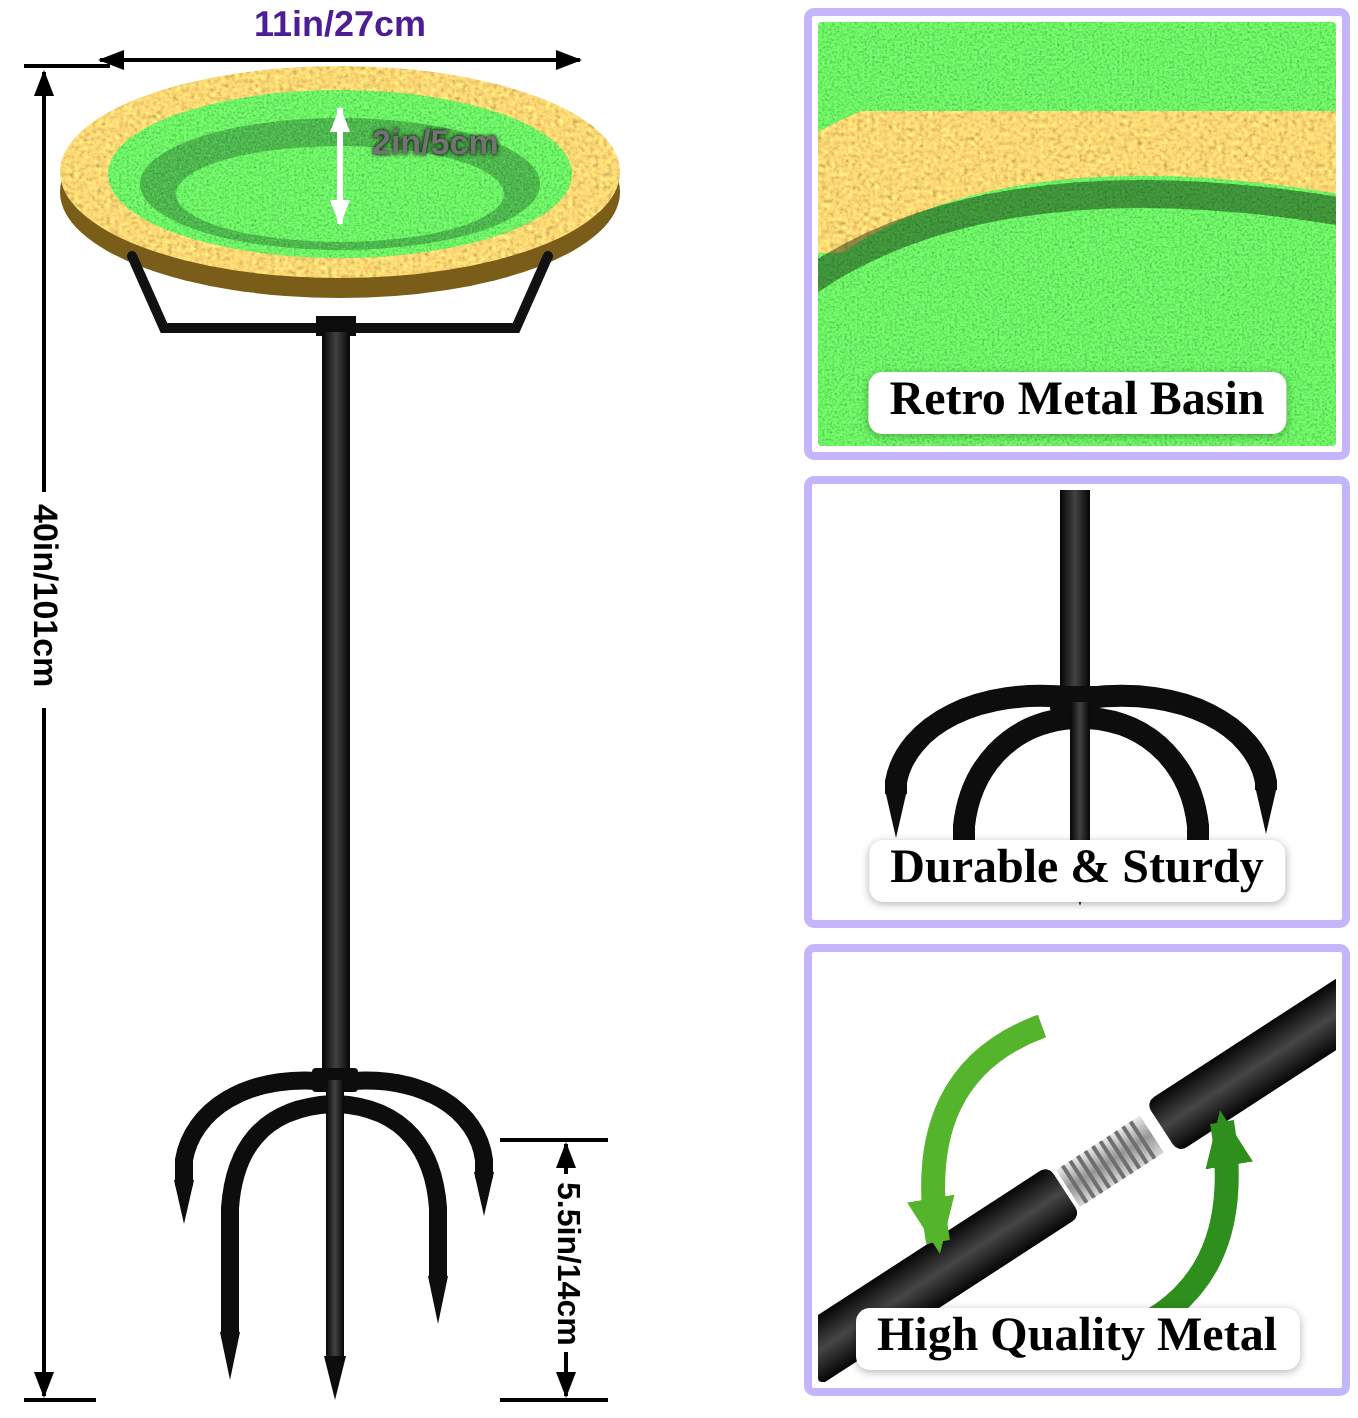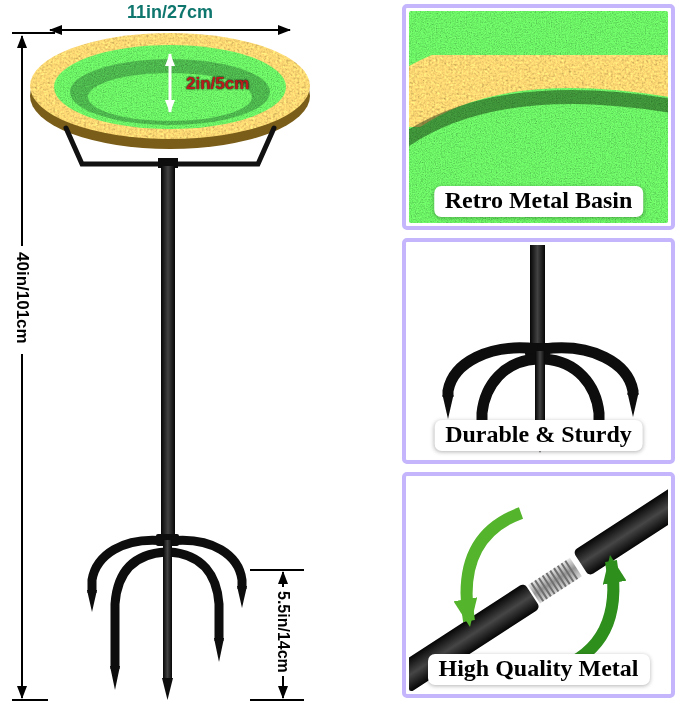--- a/index.html
+++ b/index.html
@@ -4,24 +4,24 @@
 <style>
   html, body { margin:0; padding:0; }
   body {
     width:679px; height:709px; background:#ffffff;
     font-family:"Liberation Sans", sans-serif;
     overflow:hidden;
   }
   .canvas { position:relative; width:679px; height:709px; background:#fff; overflow:hidden; }
   .main-svg { position:absolute; left:0; top:0; display:block; }
 
-  .dim-label { position:absolute; font-weight:bold; color:#0f766e; }
+  .dim-label { position:absolute; font-weight:bold; color:#4c1d95; }
   .dim-top   { left:52px; top:2px; width:236px; text-align:center; font-size:18px; }
-  .dim-depth { left:186px; top:62px; font-size:17px; color:#b91c1c;
-               text-shadow:0 0 2px rgba(0,0,0,.7), 0 0 2px rgba(0,0,0,.7);margin-top:12px; }
+  .dim-depth { left:186px; top:62px; font-size:17px; color:#737373;
+               text-shadow:0 0 2px rgba(0,0,0,.7), 0 0 2px rgba(0,0,0,.7); }
   .vlabel    { position:absolute; writing-mode:vertical-rl; font-weight:bold; color:#000; white-space:nowrap; }
   .dim-height{ left:12px; top:252px; font-size:17px; }
   .dim-stake { left:274px; top:591px; font-size:16px; }
 
   .features { position:absolute; left:402px; top:4px; width:273px; }
   .card {
     position:relative; width:273px; height:226px; margin-bottom:8px;
     border:4px solid #c4b5fd; border-radius:5px; background:#fff; padding:3px;
     box-sizing:border-box;
   }

